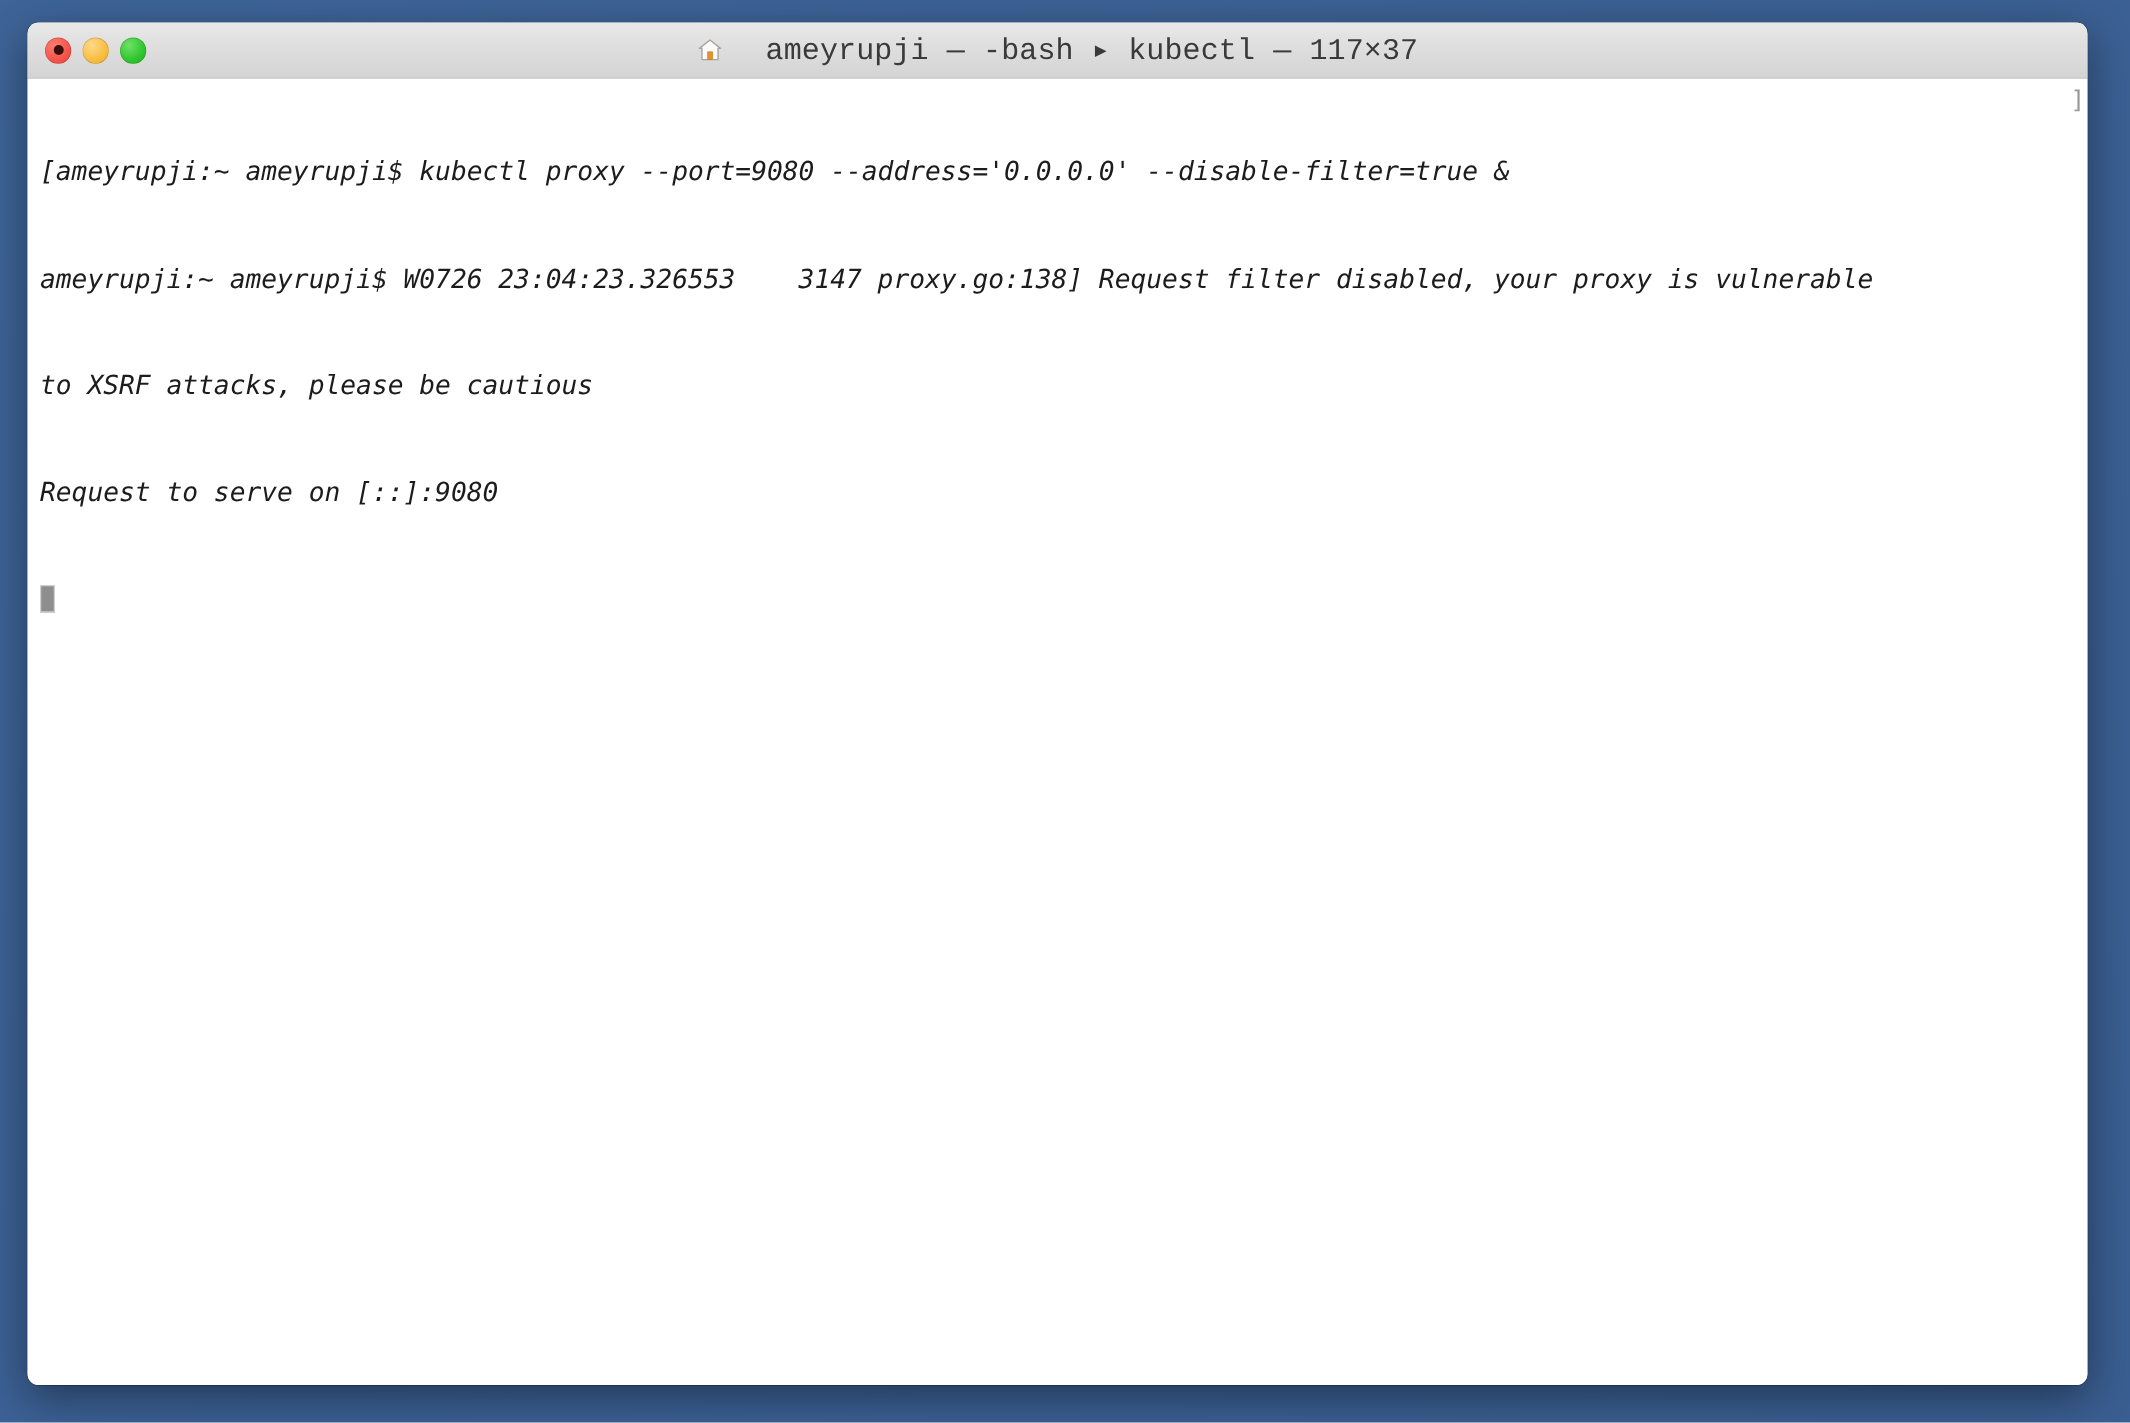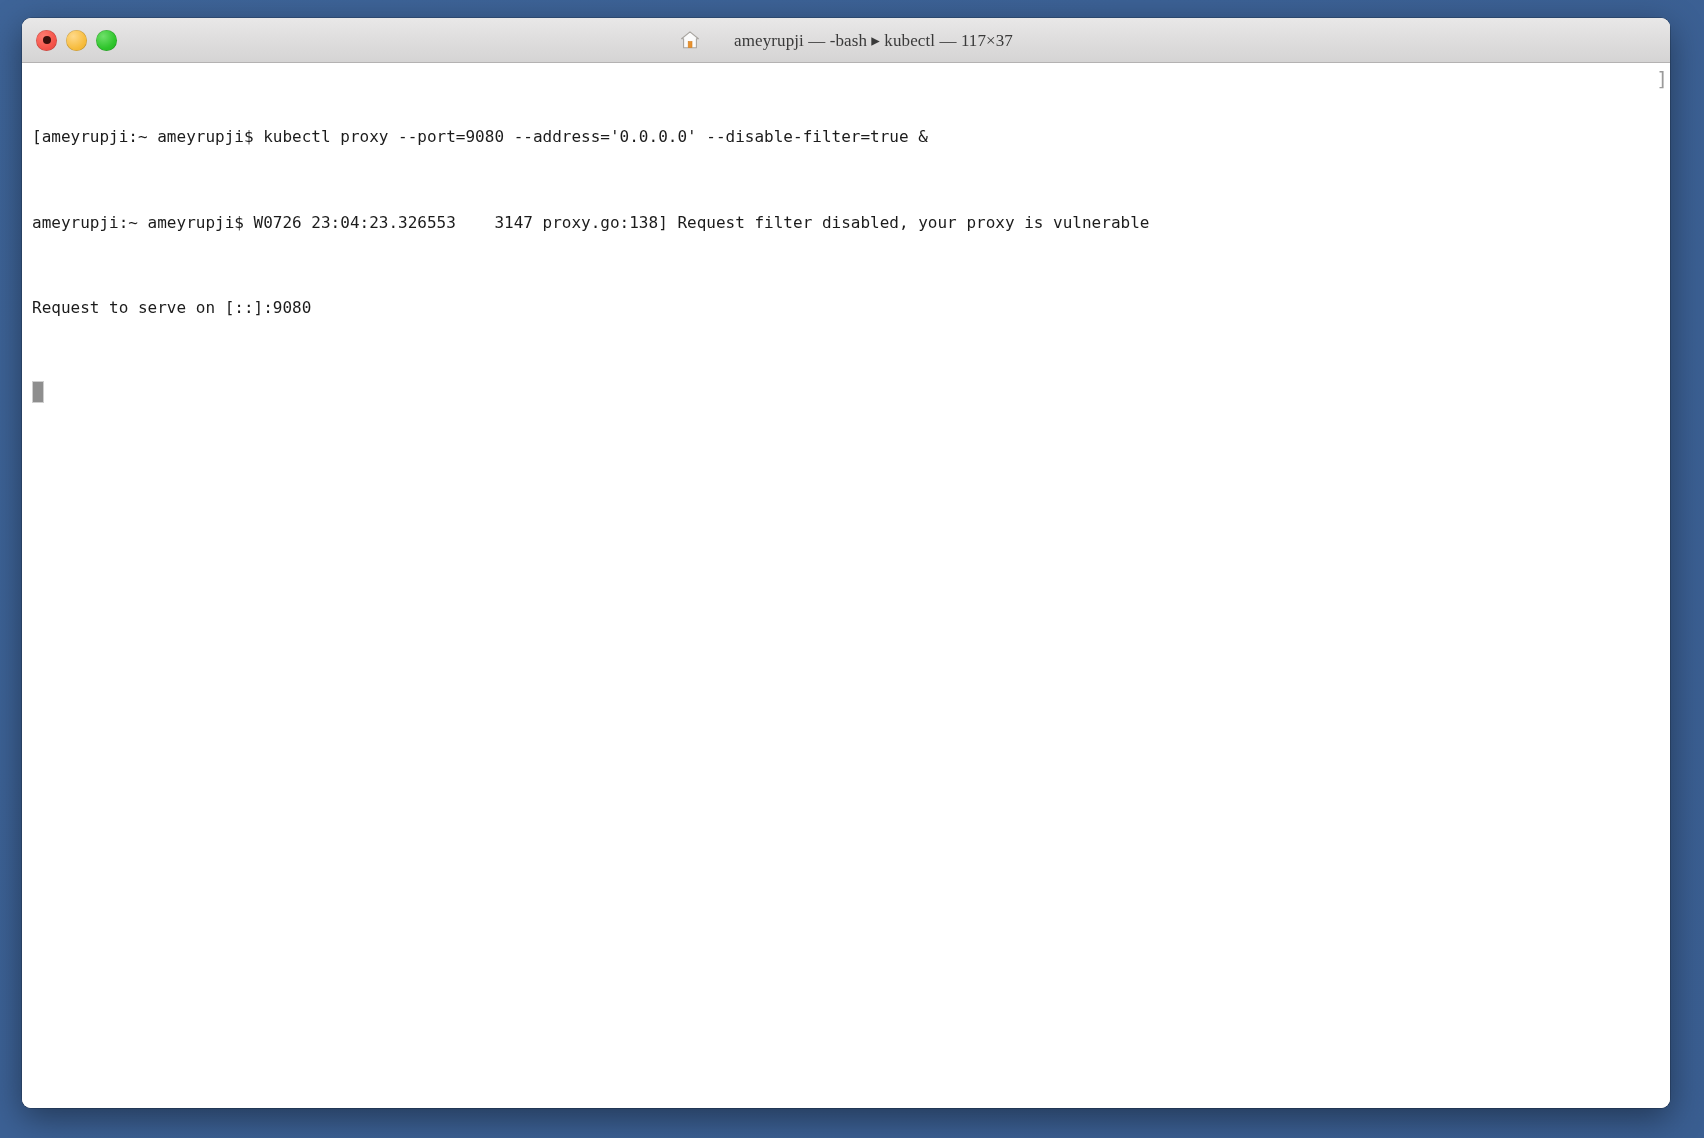--- a/index.html
+++ b/index.html
@@ -100,22 +100,22 @@
   }
 
   .home-icon {
     width: 22px;
     height: 22px;
     flex: 0 0 22px;
     display: block;
   }
 
   .title-text {
-    font-family: Liberation Serif, serif;
-    font-size: 17px;
+    font-family: Liberation Mono, monospace;
+    font-size: 24px;
     color: #3a3a3a;
     letter-spacing: 0.1px;
     white-space: nowrap;
     margin-left: 24px;
   }
 
   
   .terminal-body {
     flex: 1 1 auto;
     background: #ffffff;
@@ -123,26 +123,27 @@
     overflow: hidden;
     padding: 0;
   }
 
   .term-text {
     position: absolute;
     left: 10px;
     top: 3px;
     right: 0;
     font-family: "DejaVu Sans Mono", "Liberation Mono", monospace;
-    font-size: 16px;
+    font-size: 21px;
     line-height: 28.5px;
     color: #1c1c1c;
     white-space: pre;
     letter-spacing: 0px;
     font-weight: 500;
+    font-style: italic;
   }
 
   .term-line {
     height: 28.5px;
     white-space: pre;
   }
 
   .cursor-block {
     display: inline-block;
     width: 12px;
@@ -184,20 +185,21 @@
         </svg>
         <span class="title-text">ameyrupji — -bash ▸ kubectl — 117×37</span>
       </div>
 
     </div>
 
     <div class="terminal-body">
       <div class="term-text">
         <div class="term-line">[ameyrupji:~ ameyrupji$ kubectl proxy --port=9080 --address='0.0.0.0' --disable-filter=true &amp;</div>
         <div class="term-line">ameyrupji:~ ameyrupji$ W0726 23:04:23.326553    3147 proxy.go:138] Request filter disabled, your proxy is vulnerable</div>
+        <div class="term-line">to XSRF attacks, please be cautious</div>
         <div class="term-line">Request to serve on [::]:9080</div>
         <div class="term-line"><span class="cursor-block"></span></div>
       </div>
       <div class="trailing-bracket">]</div>
     </div>
 
   </div>
 
 </div>
 

